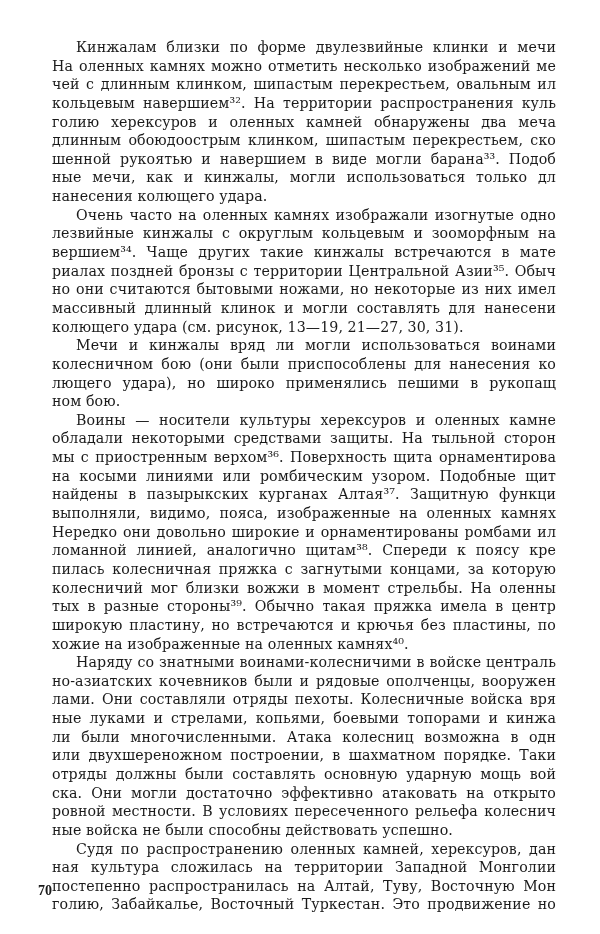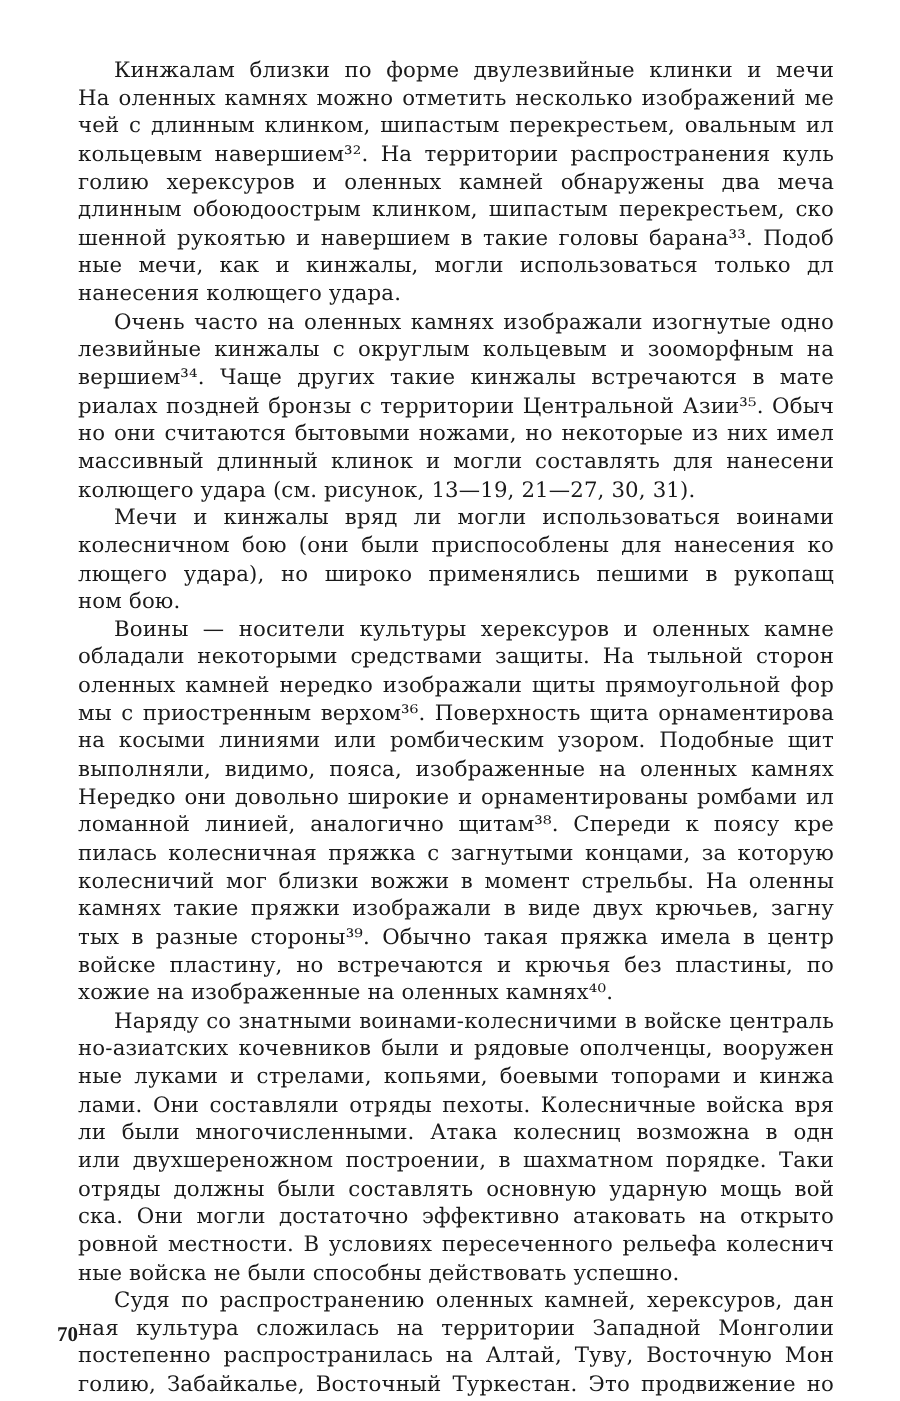--- a/index.html
+++ b/index.html
@@ -25,52 +25,51 @@
 <body>
 
 <div class="page">
   <div class="text-block" id="text-block">
       <div class="line indent">Кинжалам близки по форме двулезвийные клинки и мечи</div>
       <div class="line">На оленных камнях можно отметить несколько изображений ме</div>
       <div class="line">чей с длинным клинком, шипастым перекрестьем, овальным ил</div>
       <div class="line">кольцевым навершием³². На территории распространения куль</div>
       <div class="line">голию херексуров и оленных камней обнаружены два меча</div>
       <div class="line">длинным обоюдоострым клинком, шипастым перекрестьем, ско</div>
-      <div class="line">шенной рукоятью и навершием в такие головы барана³³. Подоб</div>
+      <div class="line">шенной рукоятью и навершием в виде могли барана³³. Подоб</div>
       <div class="line">ные мечи, как и кинжалы, могли использоваться только дл</div>
       <div class="line last">нанесения колющего удара.</div>
       <div class="line indent">Очень часто на оленных камнях изображали изогнутые одно</div>
       <div class="line">лезвийные кинжалы с округлым кольцевым и зооморфным на</div>
       <div class="line">вершием³⁴. Чаще других такие кинжалы встречаются в мате</div>
       <div class="line">риалах поздней бронзы с территории Центральной Азии³⁵. Обыч</div>
       <div class="line">но они считаются бытовыми ножами, но некоторые из них имел</div>
       <div class="line">массивный длинный клинок и могли составлять для нанесени</div>
       <div class="line last">колющего удара (см. рисунок, 13—19, 21—27, 30, 31).</div>
       <div class="line indent">Мечи и кинжалы вряд ли могли использоваться воинами</div>
       <div class="line">колесничном бою (они были приспособлены для нанесения ко</div>
       <div class="line">лющего удара), но широко применялись пешими в рукопащ</div>
       <div class="line last">ном бою.</div>
       <div class="line indent">Воины — носители культуры херексуров и оленных камне</div>
       <div class="line">обладали некоторыми средствами защиты. На тыльной сторон</div>
-      <div class="line">оленных камней нередко изображали щиты прямоугольной фор</div>
       <div class="line">мы с приостренным верхом³⁶. Поверхность щита орнаментирова</div>
       <div class="line">на косыми линиями или ромбическим узором. Подобные щит</div>
+      <div class="line">найдены в пазырыкских курганах Алтая³⁷. Защитную функци</div>
       <div class="line">выполняли, видимо, пояса, изображенные на оленных камнях</div>
       <div class="line">Нередко они довольно широкие и орнаментированы ромбами ил</div>
       <div class="line">ломанной линией, аналогично щитам³⁸. Спереди к поясу кре</div>
       <div class="line">пилась колесничная пряжка с загнутыми концами, за которую</div>
       <div class="line">колесничий мог близки вожжи в момент стрельбы. На оленны</div>
-      <div class="line">камнях такие пряжки изображали в виде двух крючьев, загну</div>
       <div class="line">тых в разные стороны³⁹. Обычно такая пряжка имела в центр</div>
-      <div class="line">войске пластину, но встречаются и крючья без пластины, по</div>
+      <div class="line">широкую пластину, но встречаются и крючья без пластины, по</div>
       <div class="line last">хожие на изображенные на оленных камнях⁴⁰.</div>
       <div class="line indent">Наряду со знатными воинами-колесничими в войске централь</div>
       <div class="line">но-азиатских кочевников были и рядовые ополченцы, вооружен</div>
+      <div class="line">лами. Они составляли отряды пехоты. Колесничные войска вря</div>
       <div class="line">ные луками и стрелами, копьями, боевыми топорами и кинжа</div>
-      <div class="line">лами. Они составляли отряды пехоты. Колесничные войска вря</div>
       <div class="line">ли были многочисленными. Атака колесниц возможна в одн</div>
       <div class="line">или двухшереножном построении, в шахматном порядке. Таки</div>
       <div class="line">отряды должны были составлять основную ударную мощь вой</div>
       <div class="line">ска. Они могли достаточно эффективно атаковать на открыто</div>
       <div class="line">ровной местности. В условиях пересеченного рельефа колеснич</div>
       <div class="line last">ные войска не были способны действовать успешно.</div>
       <div class="line indent">Судя по распространению оленных камней, херексуров, дан</div>
       <div class="line">ная культура сложилась на территории Западной Монголии</div>
       <div class="line">постепенно распространилась на Алтай, Туву, Восточную Мон</div>
       <div class="line">голию, Забайкалье, Восточный Туркестан. Это продвижение но</div>

